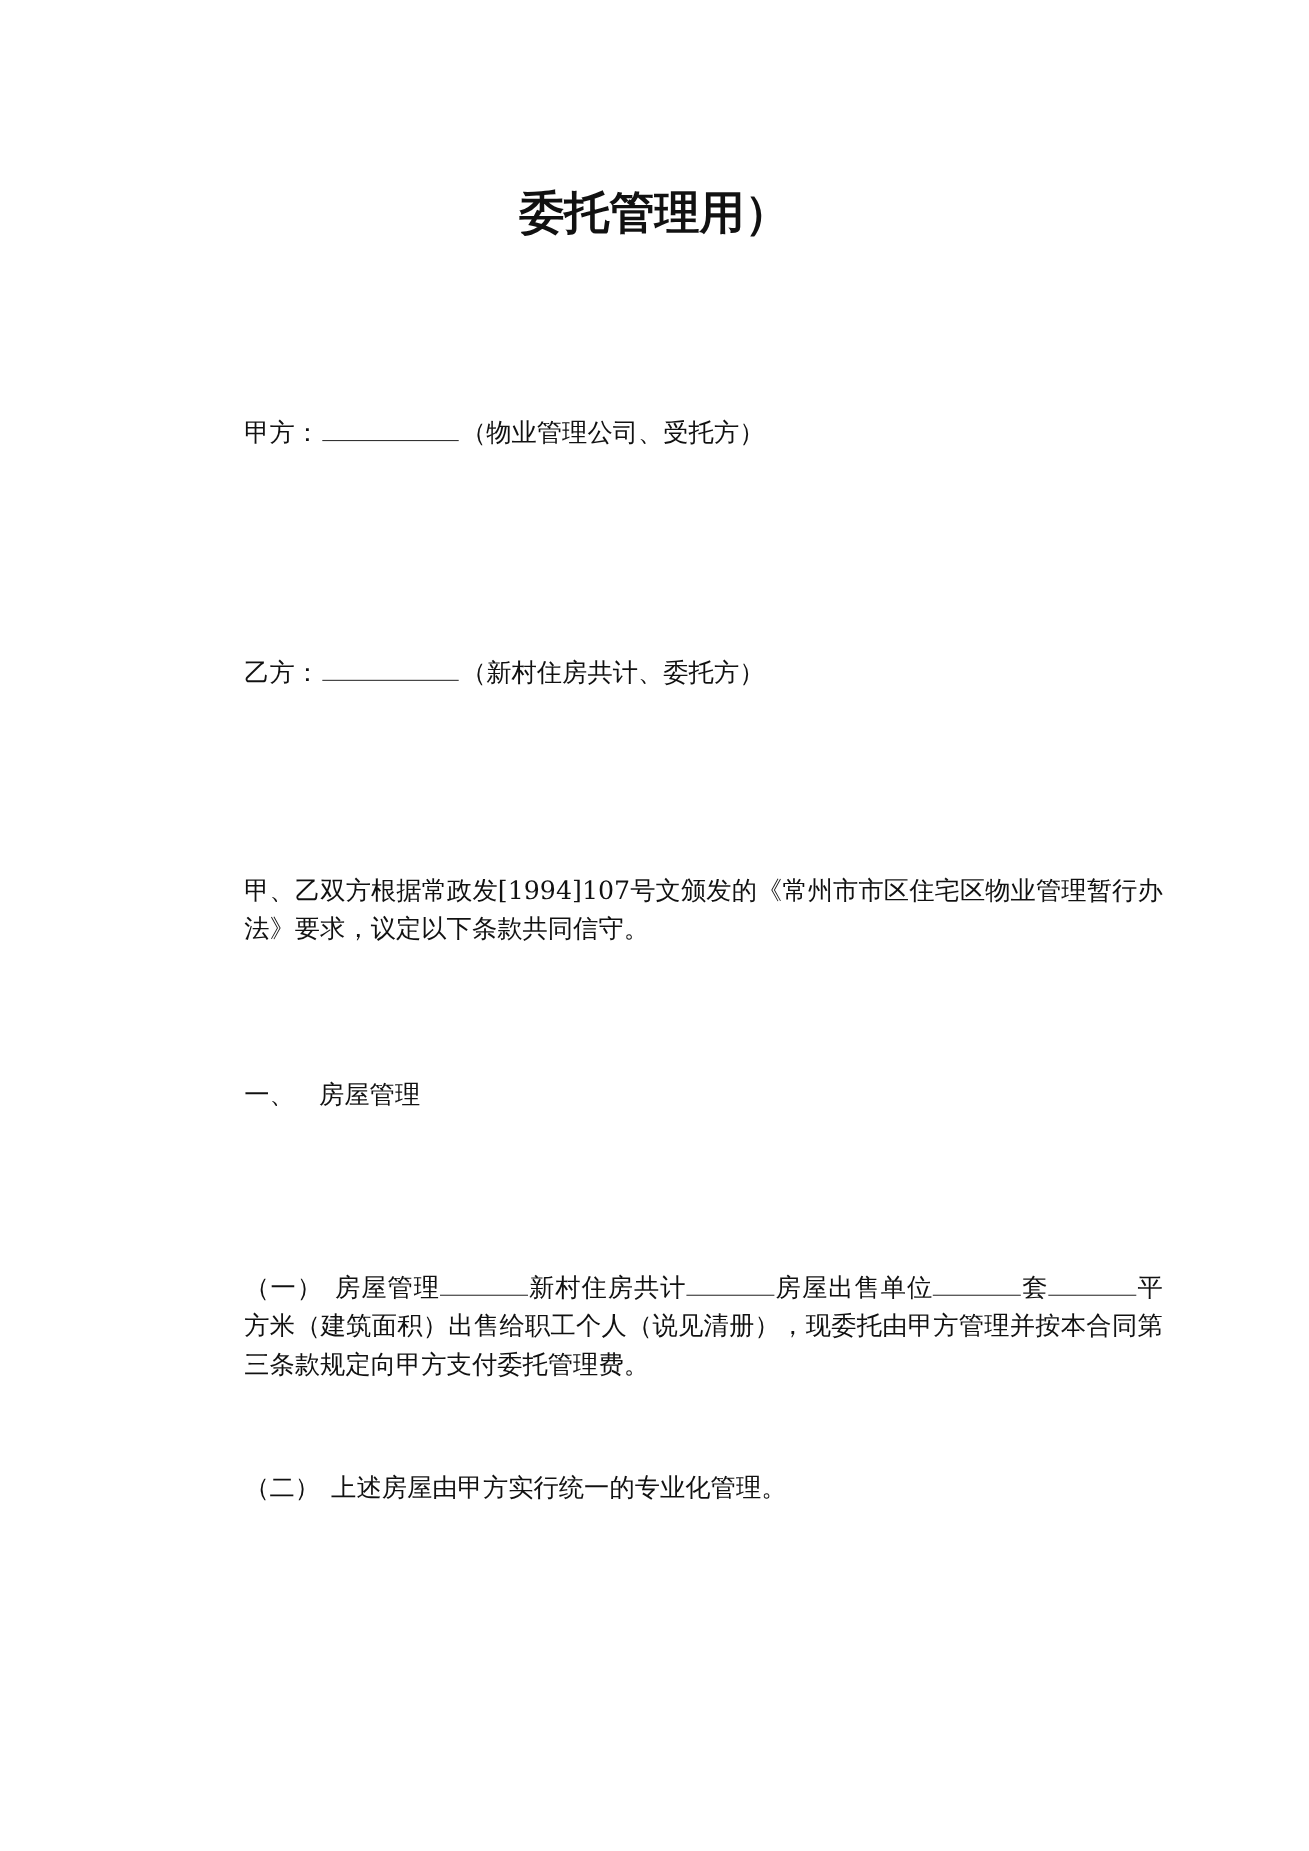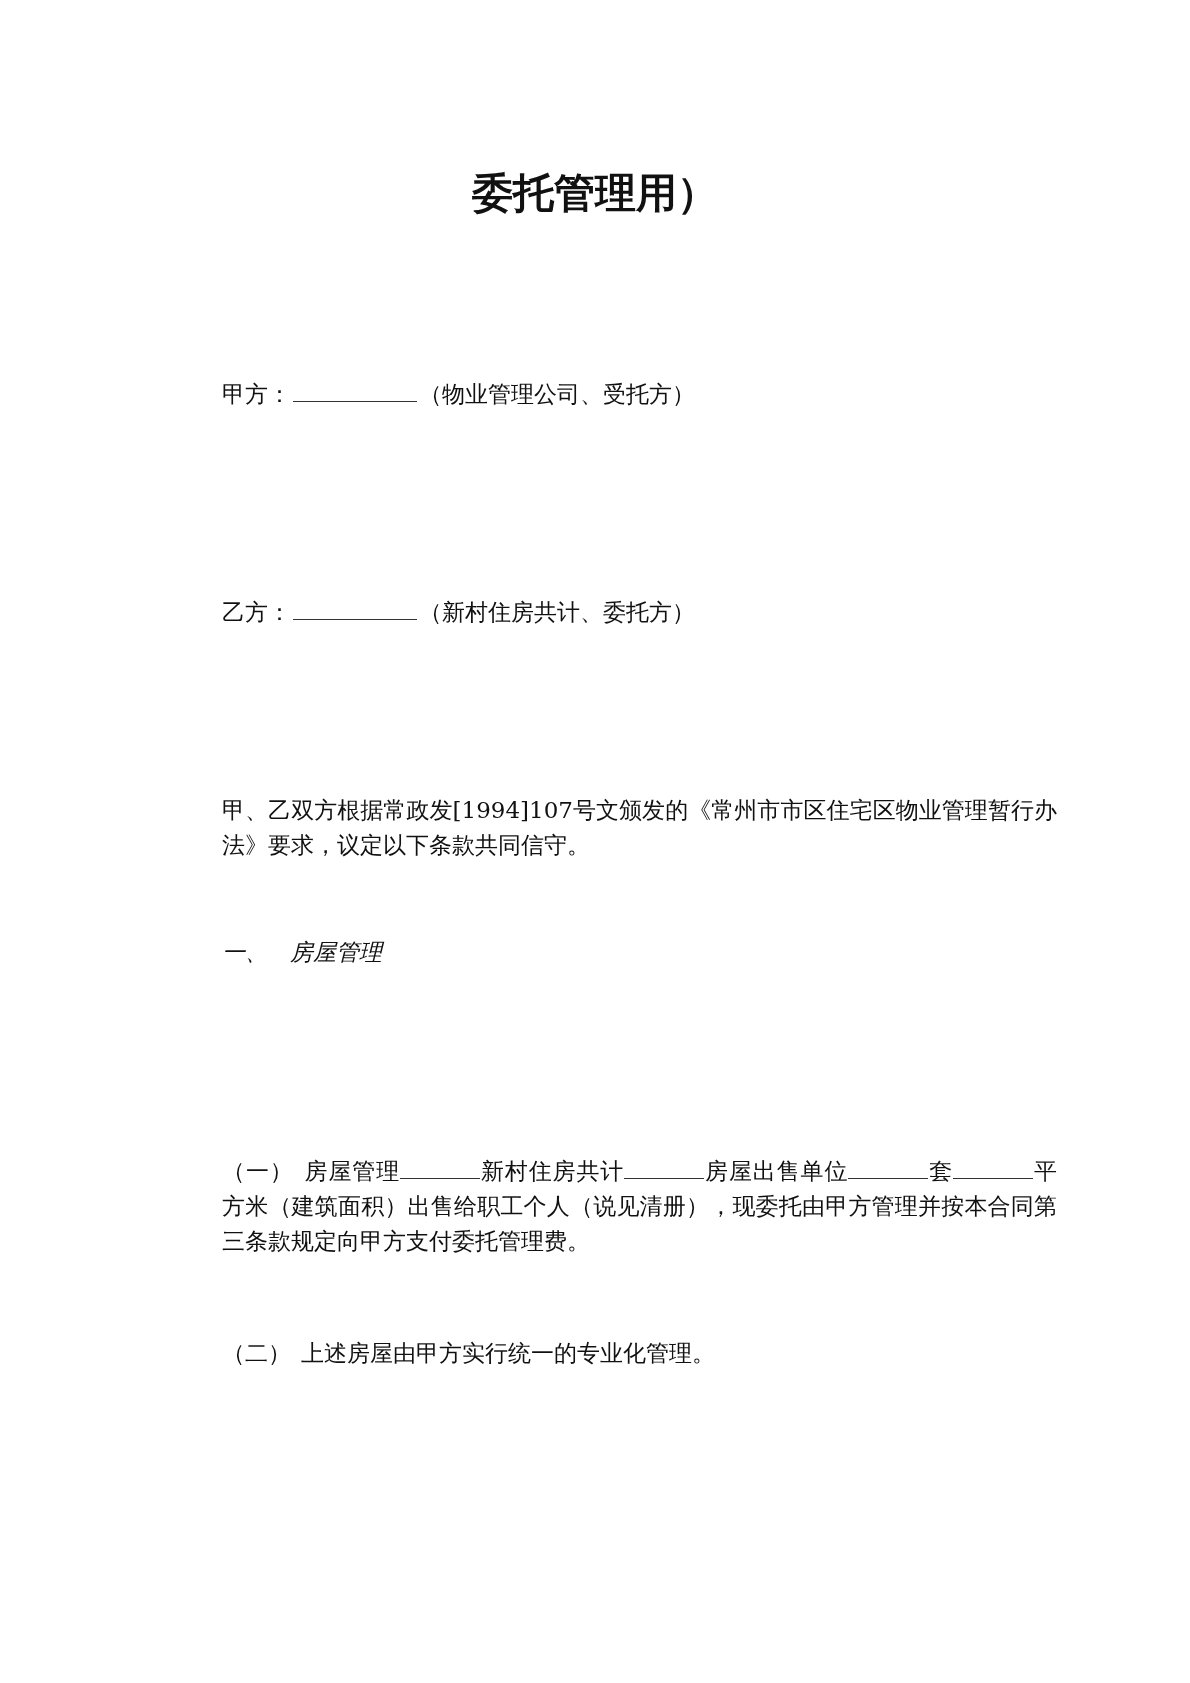--- a/index.html
+++ b/index.html
@@ -25,21 +25,21 @@
 <div class="p" style="top:377px;">
   <span>甲方：</span><span class="blank b-long"></span><span>（物业管理公司、受托方）</span>
 </div>
 
 <div class="p" style="top:595px;">
   <span>乙方：</span><span class="blank b-long"></span><span>（新村住房共计、委托方）</span>
 </div>
 
 <div class="p" style="top:793px;">甲、乙双方根据常政发[1994]107号文颁发的《常州市市区住宅区物业管理暂行办法》要求，议定以下条款共同信守。</div>
 
-<div class="p" style="top:935px;font-style:italic;">
+<div class="p" style="top:979px;">
   <span>一、</span><span class="gap"></span><span>房屋管理</span>
 </div>
 
 <div class="p" style="top:1154px;">
   <span>（一）</span><span class="gap" style="width:10px"></span><span>房屋管理</span><span class="blank b-short"></span><span>新村住房共计</span><span class="blank b-short"></span><span>房屋出售单位</span><span class="blank b-short"></span><span>套</span><span class="blank b-short"></span><span>平方米（建筑面积）出售给职工个人（说见清册），现委托由甲方管理并按本合同第三条款规定向甲方支付委托管理费。</span>
 </div>
 
 <div class="p" style="top:1336px;">
   <span>（二）</span><span class="gap" style="width:10px"></span><span>上述房屋由甲方实行统一的专业化管理。</span>
 </div>

